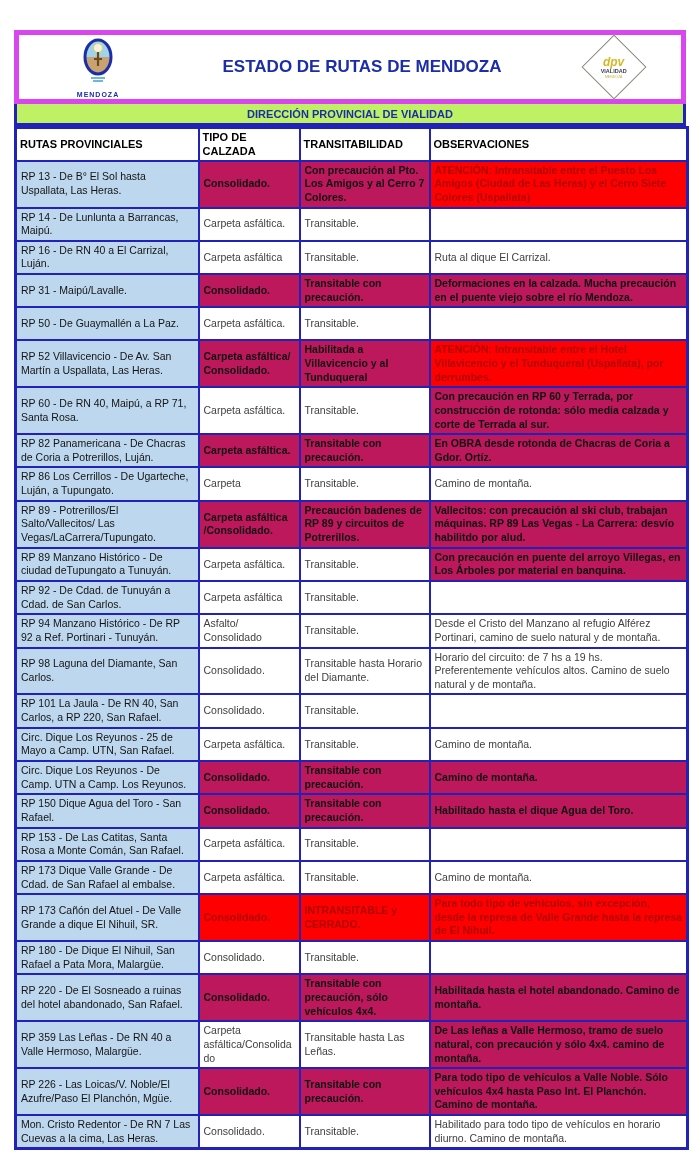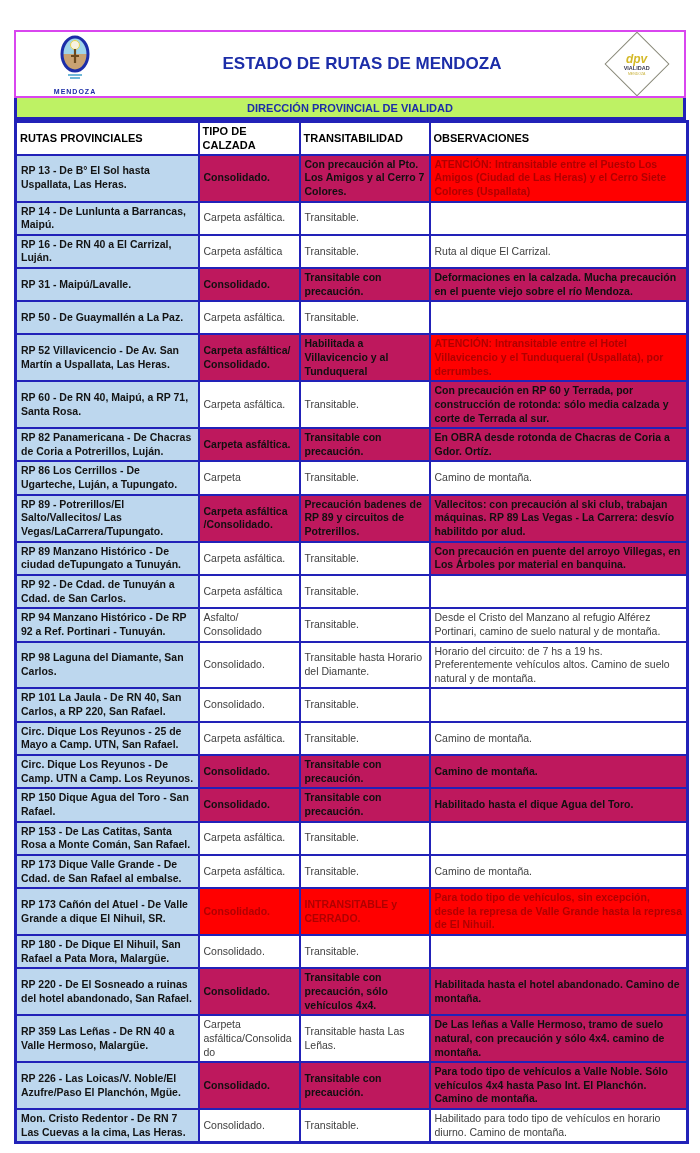--- a/index.html
+++ b/index.html
@@ -5,22 +5,22 @@
   html,body{margin:0;padding:0;}
   body{
     width:700px;height:1153px;background:#ffffff;
     font-family:"Liberation Sans", sans-serif;
     -webkit-font-smoothing:antialiased;
   }
   .page{width:672px;margin:0 auto;padding-top:30px;}
 
   
   .header-box{
-    border:2px solid #d946ef;background:#fff;
-    display:flex;align-items:center;height:64px;padding:0 4px;
+    border:5px solid #d946ef;background:#fff;
+    display:flex;align-items:center;height:64px;padding:0 24px;
   }
   .logo-block{width:110px;display:flex;flex-direction:column;align-items:center;}
   .logo-caption{font-size:7px;font-weight:bold;color:#1C2DA8;letter-spacing:1px;margin-top:1px;}
   .page-title{flex:1;text-align:center;font-size:17px;font-weight:bold;color:#1C2DA8;}
   .dpv-block{width:86px;display:flex;justify-content:center;}
   .diamond{
     width:44px;height:44px;border:1.5px solid #8a8a7a;transform:rotate(45deg);
     display:flex;align-items:center;justify-content:center;background:#fff;margin:6px;
   }
   .diamond-inner{transform:rotate(-45deg);text-align:center;line-height:1;}
@@ -40,21 +40,21 @@
     border:2px solid #2222B8;vertical-align:middle;
     padding:2px 4px;font-size:10.5px;line-height:1.3;
     word-wrap:break-word;
   }
   col.c1{width:183px;} col.c2{width:101px;} col.c3{width:130px;} col.c4{width:258px;}
   table.routes th{
     background:#fff;color:#000;text-align:left;font-size:11px;
     font-weight:bold;height:16px;padding:1px 3px;
   }
   tr.data-row{height:33px;}
-  td.name-cell{background:#BDD7EE;font-weight:bold;color:#141414;margin-top:40px;}
+  td.name-cell{background:#BDD7EE;font-weight:normal;color:#141414;margin-top:40px;}
   td.cell-white{background:#fff;color:#404040;font-weight:normal;}
   td.cell-yellow{background:#be185d;color:#101010;font-weight:bold;}
   td.cell-red{background:#FF0000;color:#B00000;font-weight:bold;}
 </style>
 </head>
 <body>
 
 <div class="page">
 
   <div class="header-box">

